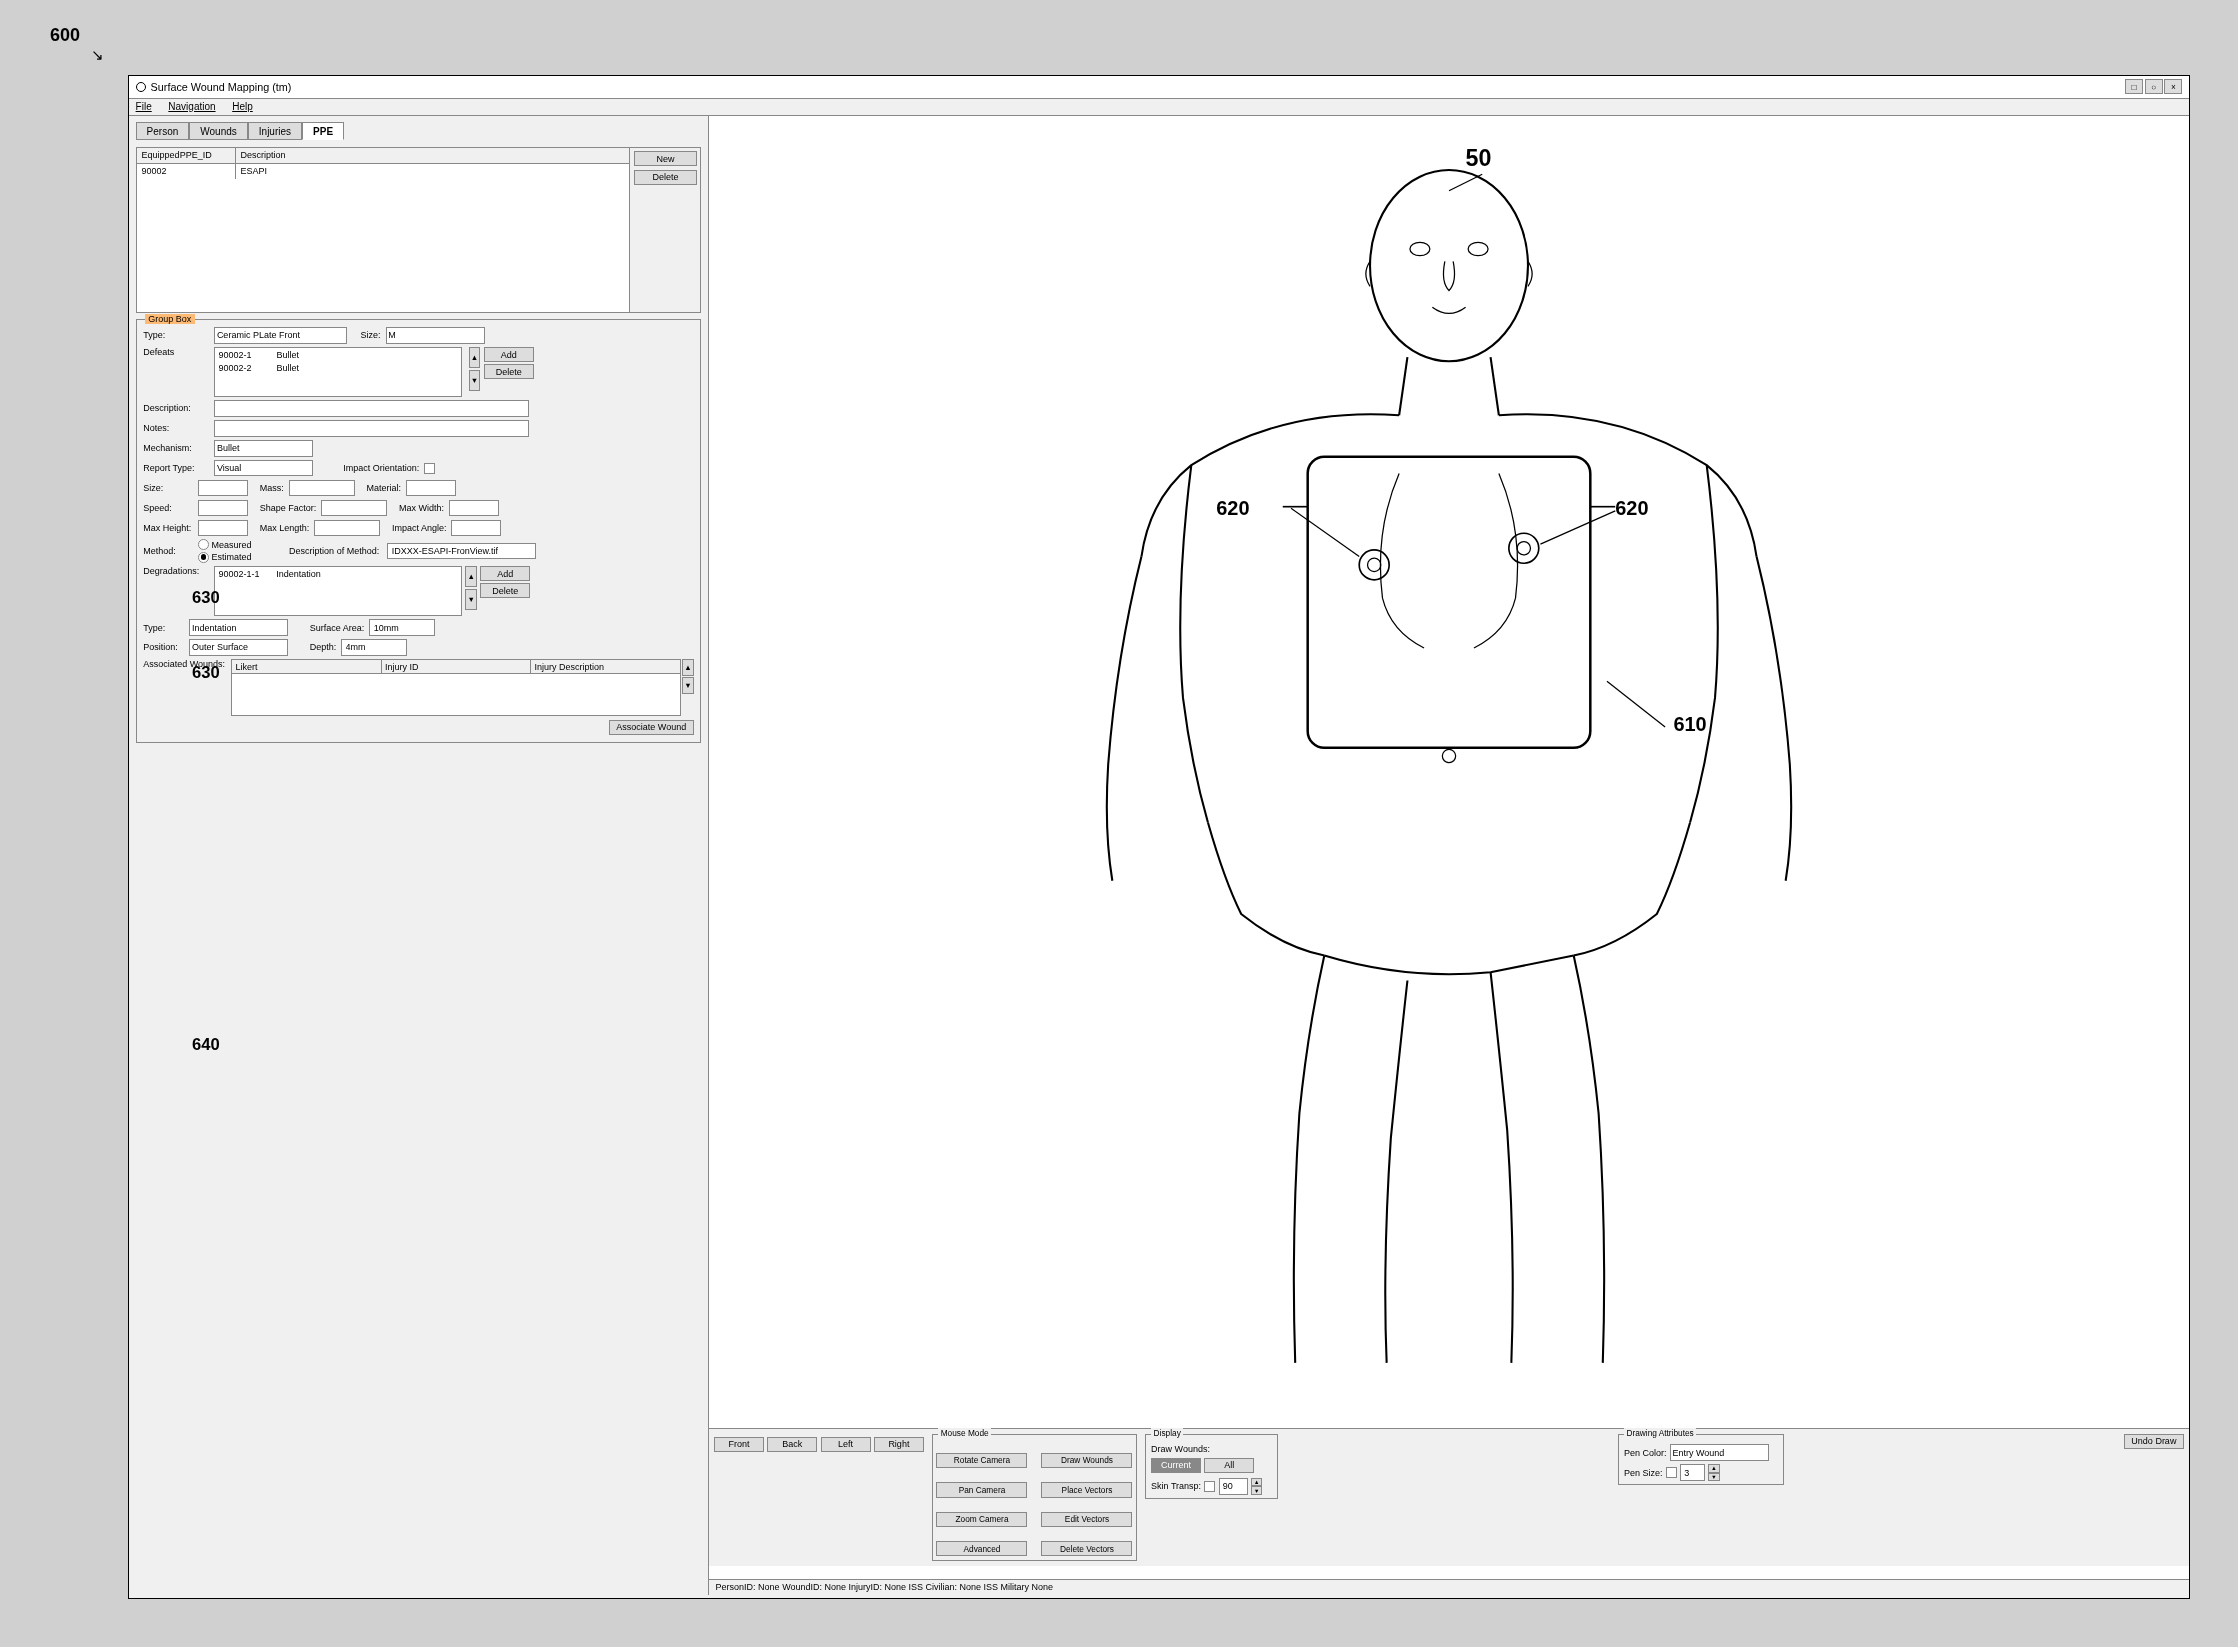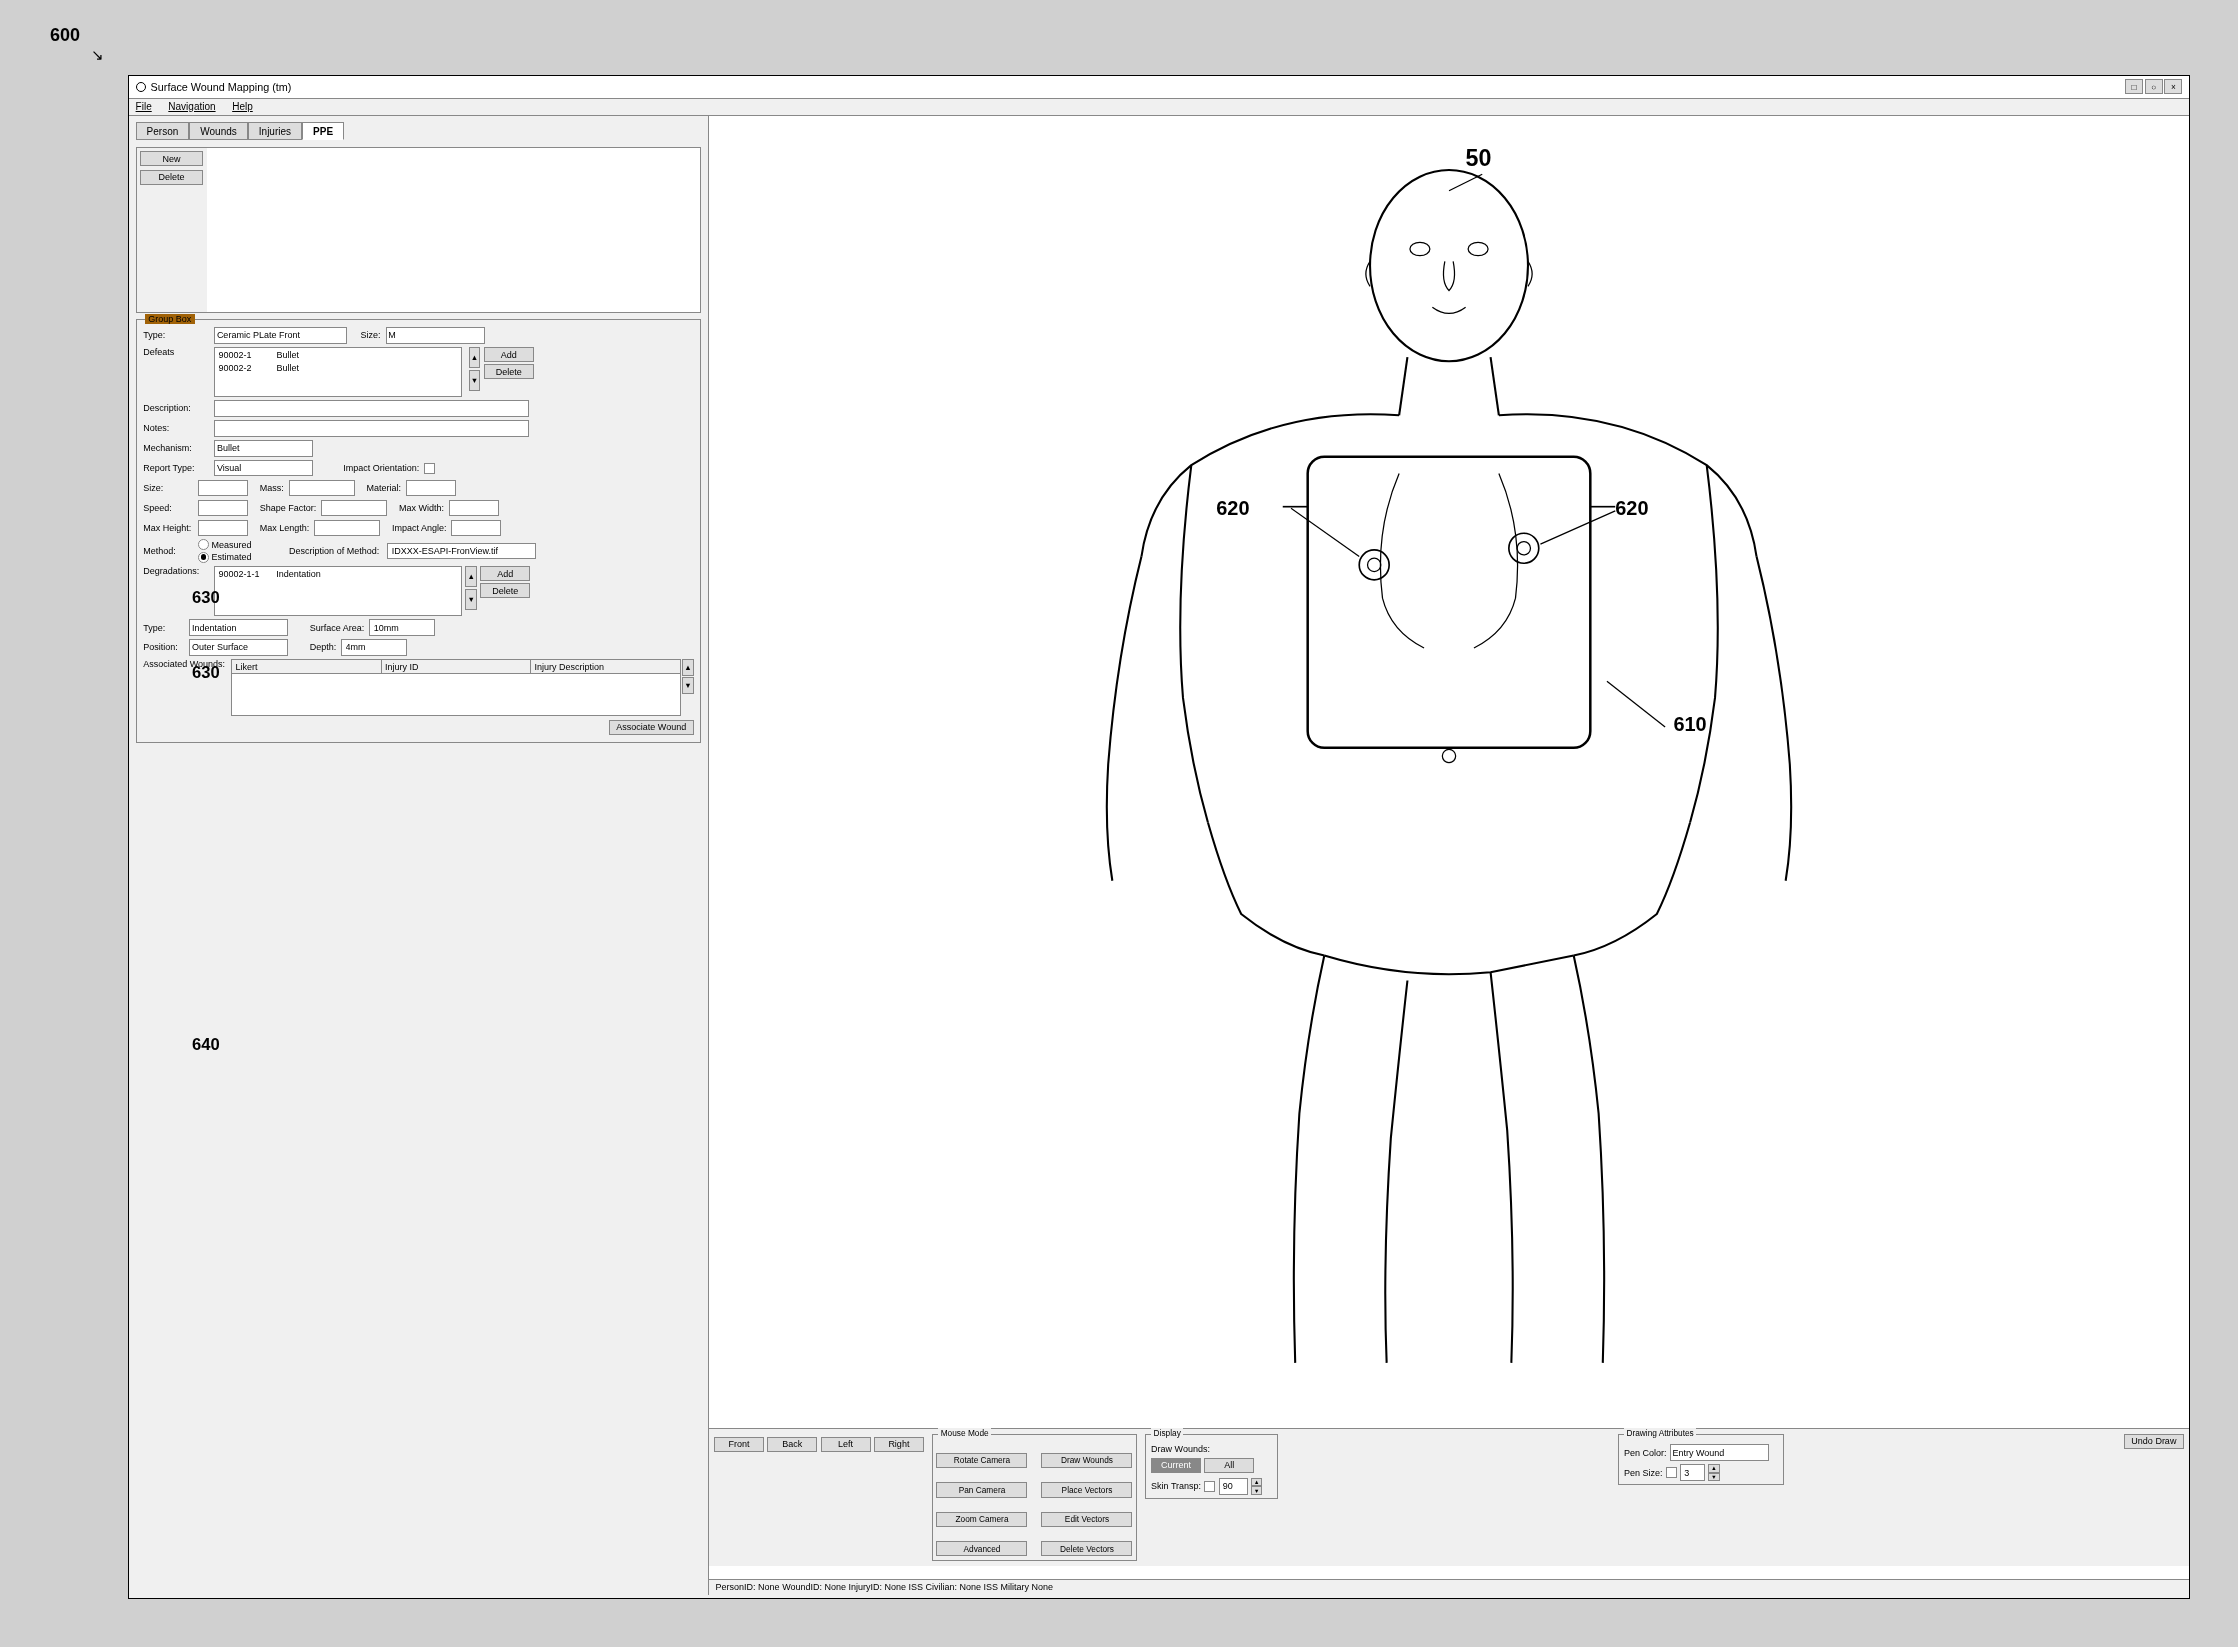--- a/index.html
+++ b/index.html
@@ -166,21 +166,21 @@
     .group-box {
       border: 0.8px solid #888;
       padding: 6.6px;
       margin-bottom: 6.6px;
       position: relative;
     }
     .group-box-label {
       position: absolute;
       top: -6.6px;
       left: 8.3px;
-      background: #a16207;
+      background: #fdba74;
       padding: 0 3.3px;
       font-size: 9px;
       text-align: center;
     }
     .form-row {
       display: flex;
       align-items: center;
       margin-bottom: 3.3px;
       gap: 5px;
     }
@@ -396,20 +396,30 @@
 
       <div class="tabs-row">
         <div class="tab">Person</div>
         <div class="tab">Wounds</div>
         <div class="tab">Injuries</div>
         <div class="tab active">PPE</div>
       </div>
 
       <div class="ppe-table-area">
         <div style="display:flex; height:100%;">
+          <div style="flex:1; border-right:0.8px solid #888;">
+            <div class="ppe-header-row">
+              <div class="ppe-col-id">EquippedPPE_ID</div>
+              <div class="ppe-col-desc">Description</div>
+            </div>
+            <div class="ppe-data-row">
+              <div class="ppe-data-id">90002</div>
+              <div class="ppe-data-desc">ESAPI</div>
+            </div>
+          </div>
           <div style="width:70px; padding:3.3px; display:flex; flex-direction:column; gap:3.3px; background:#f0f0f0;">
             <button class="btn">New</button>
             <button class="btn">Delete</button>
           </div>
         </div>
       </div>
 
       <div class="group-box">
         <span class="group-box-label">Group Box</span>
 

